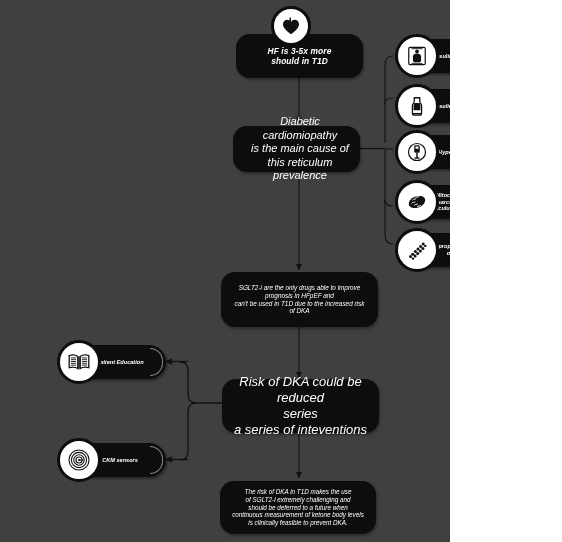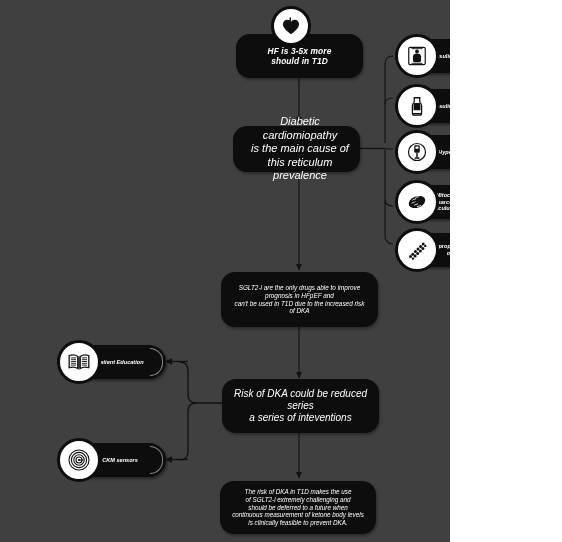--- a/index.html
+++ b/index.html
@@ -42,21 +42,21 @@
     line-height: 1.22;
     box-shadow: 1px 2px 3px rgba(0,0,0,0.35);
   }
   .node span {
     display: block;
     width: 100%;
   }
   .node-l1 { font-size: 8.4px; font-weight: bold; letter-spacing: 0.1px; }
   .node-l2 { font-size: 11px; padding-left: 15px; }
   .node-l3 { font-size: 6.4px; }
-  .node-l4 { font-size: 10px; }
+  .node-l4 { font-size: 13px; }
   .node-l5 { font-size: 6.3px; }
 
   
   .chip {
     position: absolute;
     height: 34px;
     background: #0d0d0d;
     border-radius: 17px;
     display: flex;
     align-items: center;

